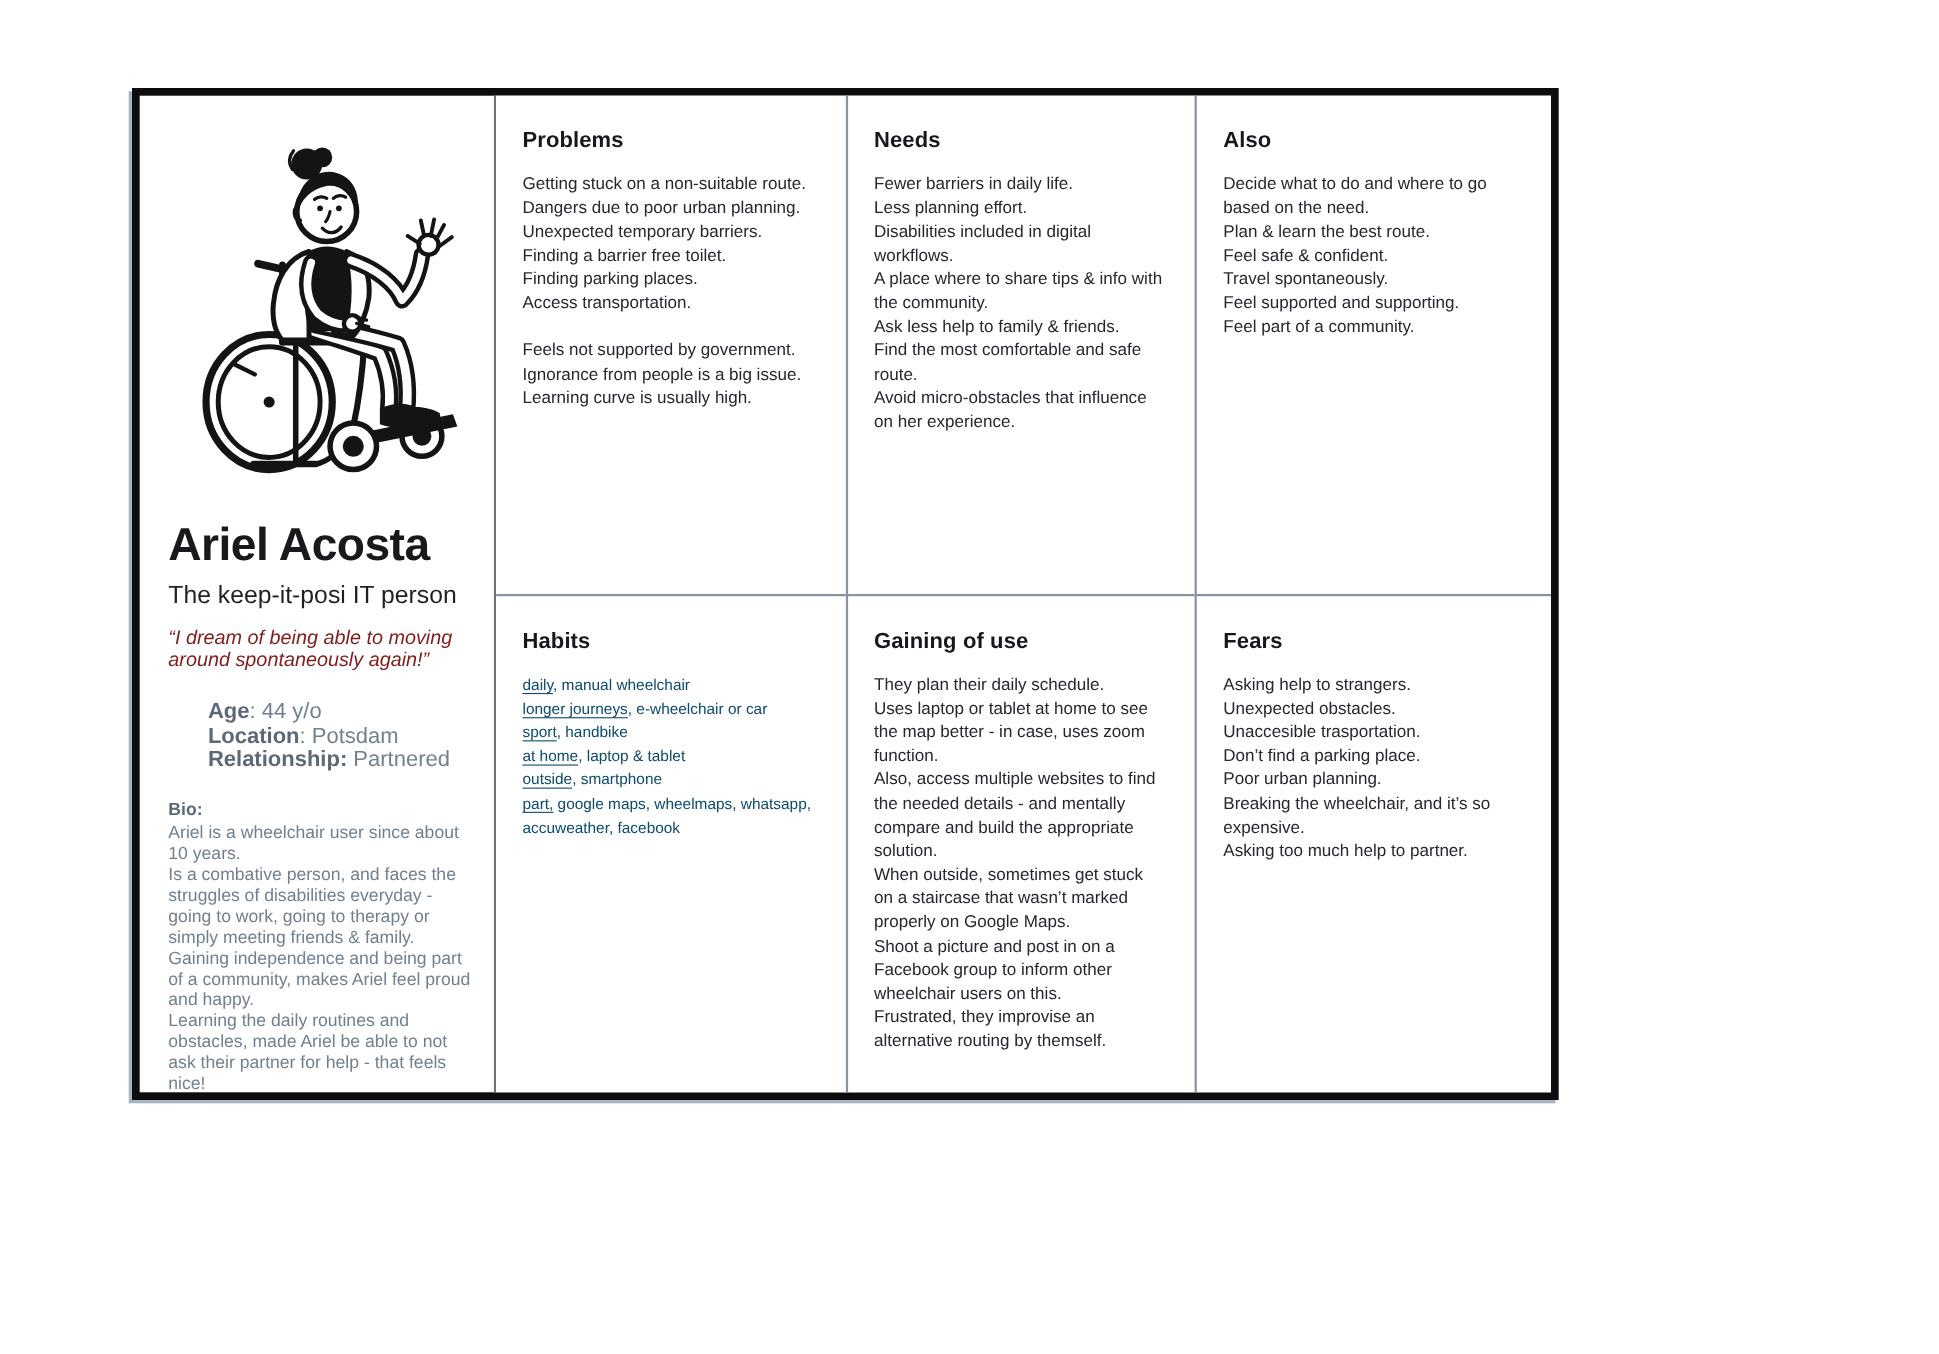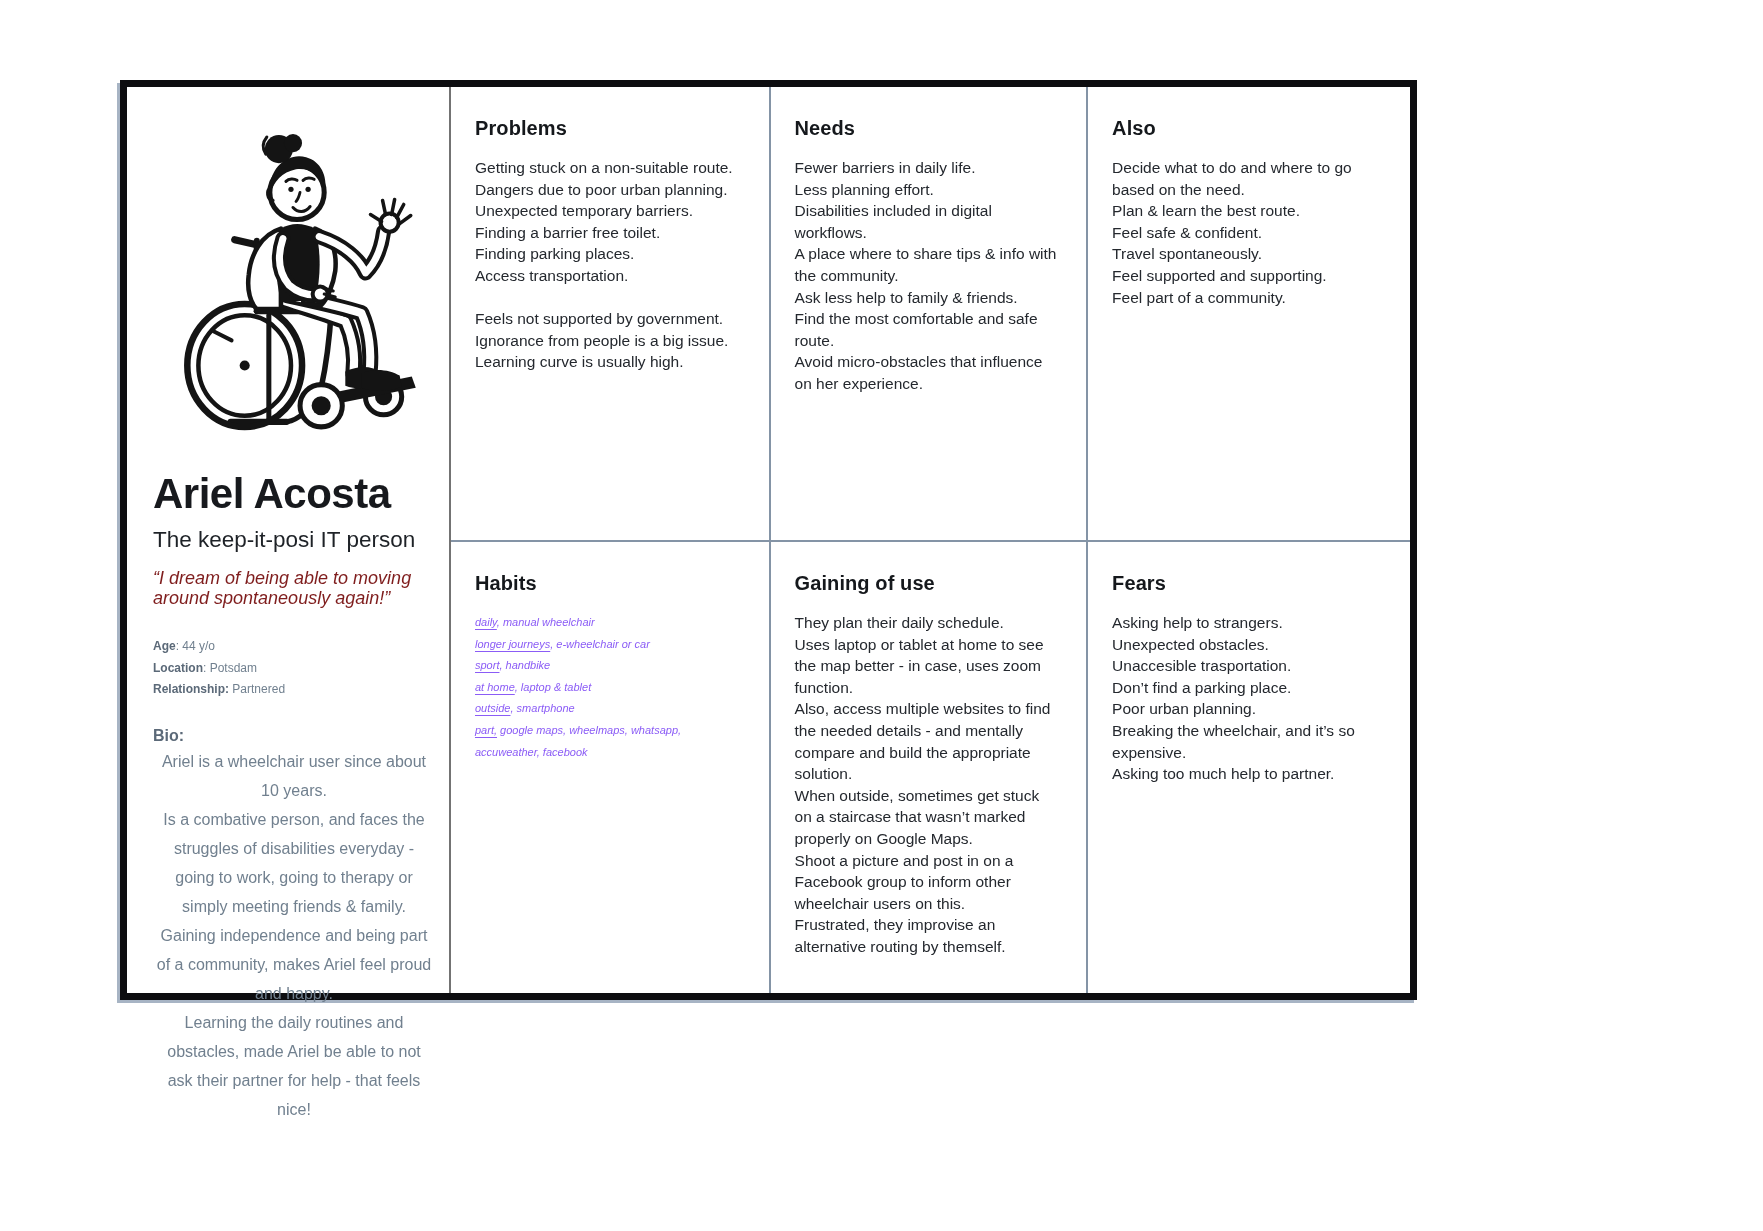--- a/index.html
+++ b/index.html
@@ -13,34 +13,34 @@
     box-shadow:-3px 3px 0 0 #a7b4c4;
     display:flex;
   }
 
   
   .left-panel { flex:0 0 324px; width:324px; border-right:2px solid #737373; padding:43px 14px 0 26px; }
   .illus-wrap { width:252px; margin:2px auto 0 auto; }
   .name { font-size:42px; font-weight:700; letter-spacing:-0.5px; color:#17191d; margin-top:22px; }
   .tagline { font-size:22.5px; color:#1e2227; margin-top:9px; }
   .quote { font-size:18px; font-style:italic; color:#7f1d1d; margin-top:15px; line-height:20px; width:272px; }
-  .details { margin-top:28px; font-size:12px; line-height:21.5px; color:#71808f; }
+  .details { margin-top:28px; font-size:20px; line-height:21.5px; color:#71808f;margin-left:36px; }
   .detail-row .dlabel { font-weight:700; color:#5b6978; }
   .bio-block { margin-top:24px; font-size:16px; color:#71808f; }
   .bio-label { font-weight:700; color:#5b6978; line-height:21.5px; }
-  .bio-text { white-space:pre-line; line-height:29px; margin-top:1px; width:282px;text-align:center; }
+  .bio-text { white-space:pre-line; line-height:19px; margin-top:1px; width:282px; }
 
   
   .grid { flex:1 1 auto; display:grid; grid-template-columns:1fr 1fr 1.02fr; grid-template-rows:1fr 1fr;border-radius:23px; }
   .cell { padding:30px 26px 16px 24px; background:#ffffff; }
   .cell.bl { border-left:2px solid #8494a6; }
   .cell.bt { border-top:2px solid #8494a6; }
   .cell h2 { font-size:20px; font-weight:700; color:#15181c; margin-bottom:17px; letter-spacing:0.1px; }
   .cell .body { font-size:15.5px; line-height:21.6px; color:#24282e; white-space:pre-line; }
-  .habit-line { font-size:11px; line-height:21.6px; color:#8b5cf6;font-style:italic; }
+  .habit-line { font-size:14px; line-height:21.6px; color:#0c4a6e; }
   .habit-term { text-decoration:underline; text-underline-offset:3px; text-decoration-thickness:1.3px; }
 </style>
 </head>
 <body>
 
 <div class="canvas">
   <div class="card">
 
     <div class="left-panel">
       <div class="illus-wrap">

